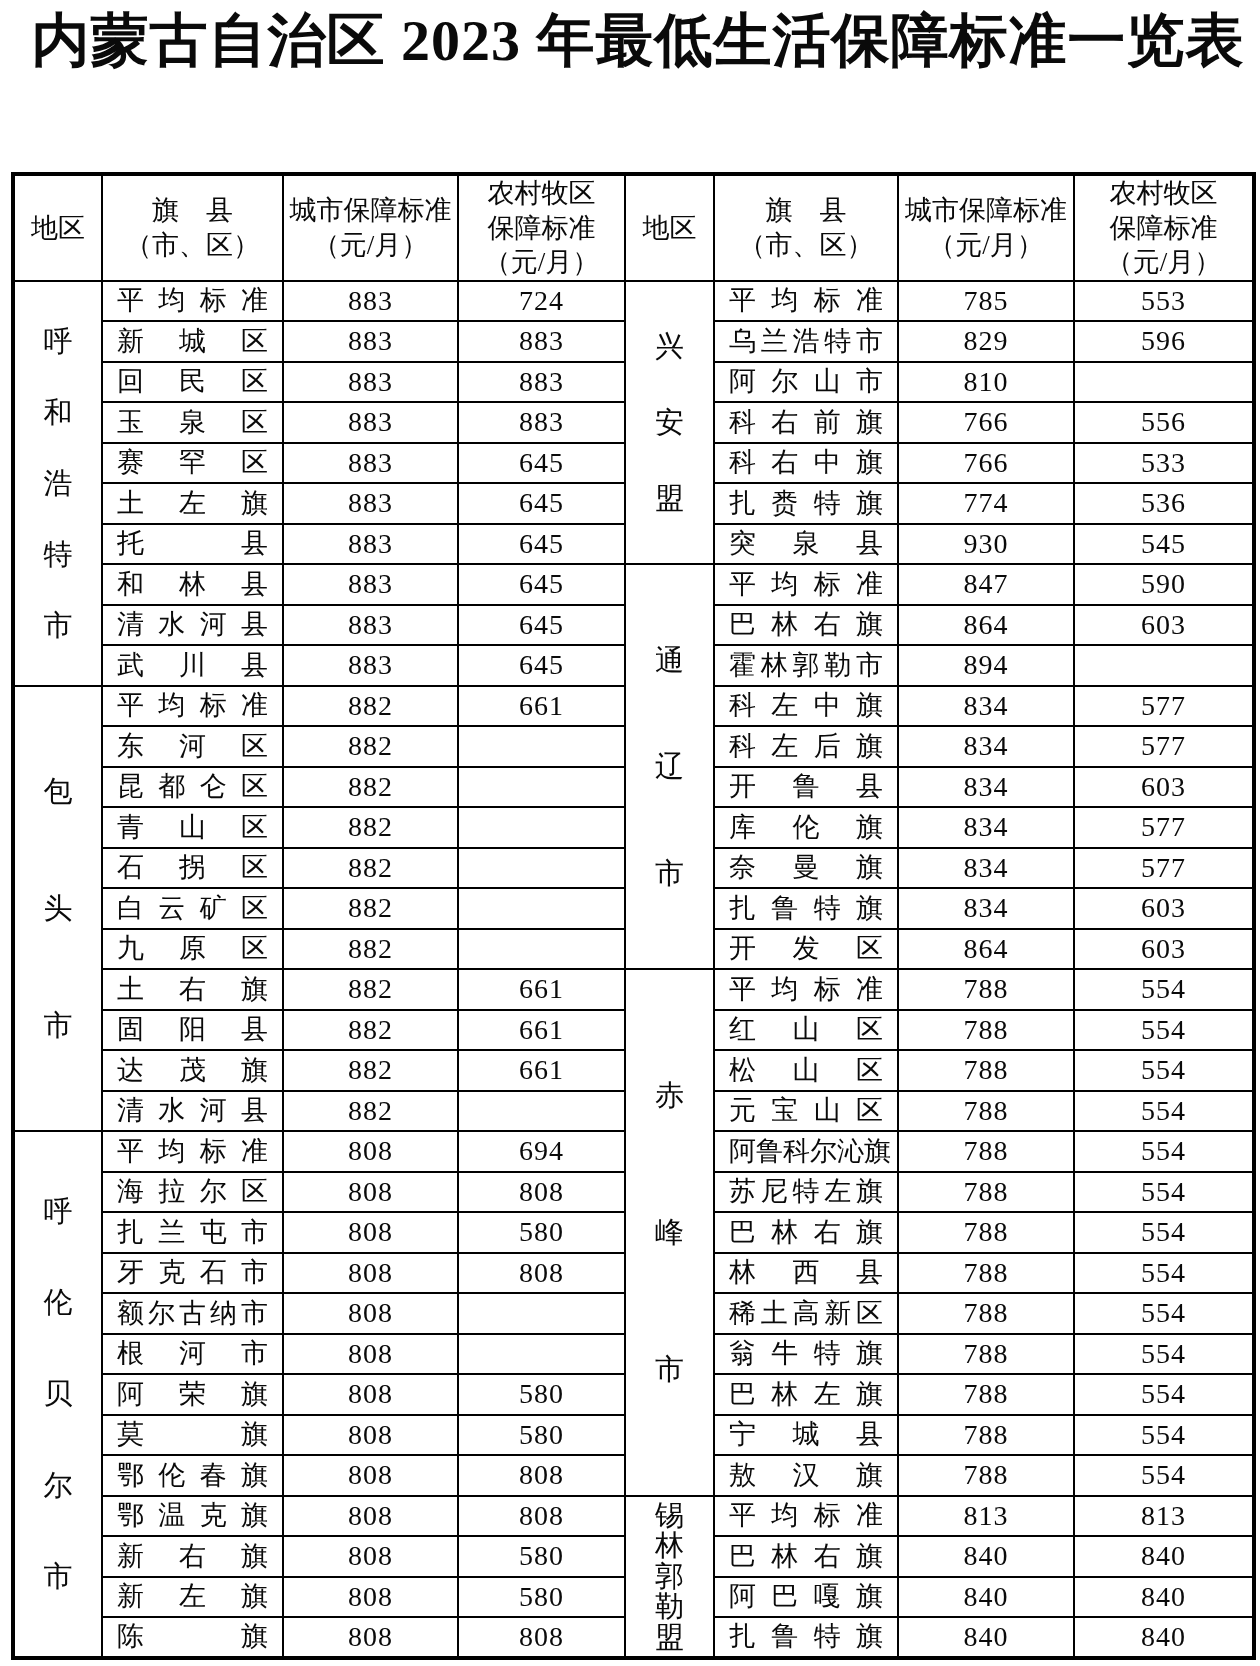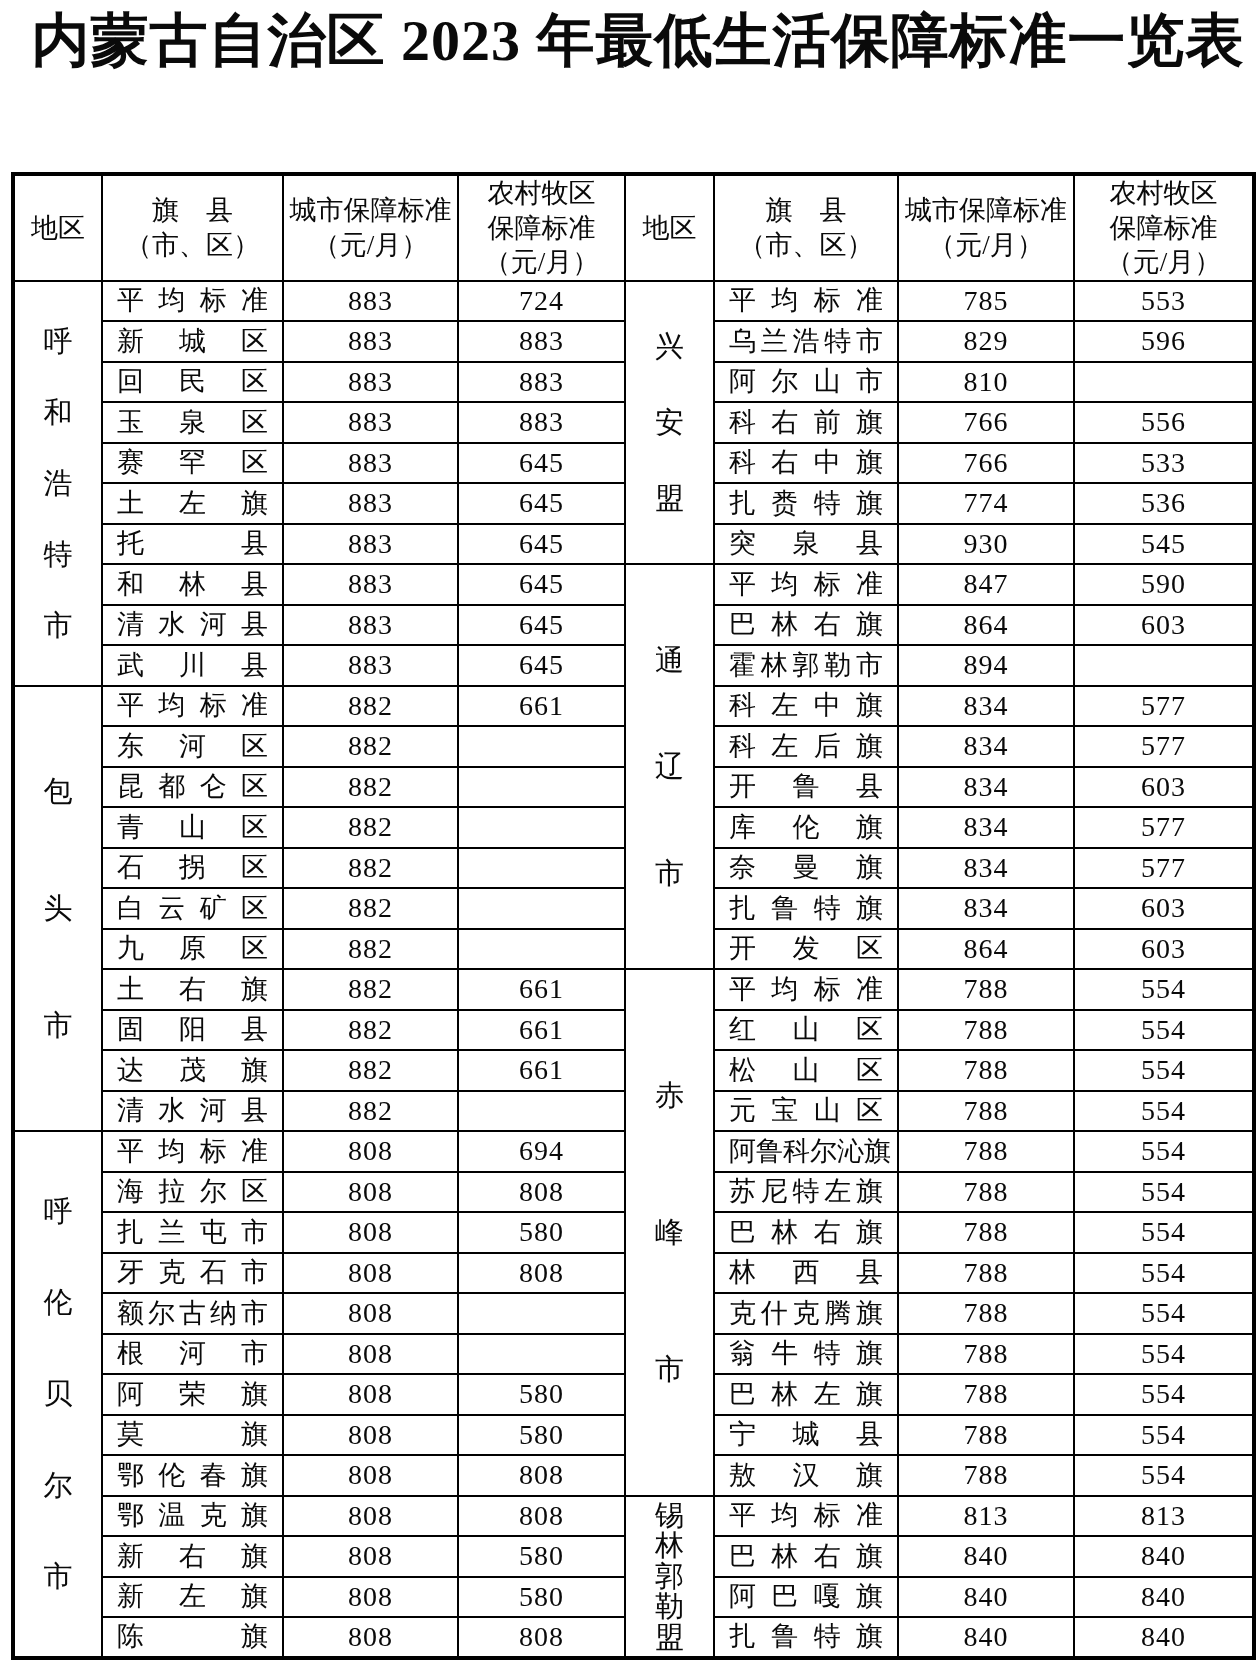--- a/index.html
+++ b/index.html
@@ -461,21 +461,21 @@
           <td class="num">788</td>
           <td class="num">554</td>
         </tr>
         <tr>
           <td class="name">
             <span class="j">额尔古纳市</span>
           </td>
           <td class="num">808</td>
           <td class="num"></td>
           <td class="name">
-            <span class="j">克什克腾旗</span>
+            <span class="j">稀土高新区</span>
           </td>
           <td class="num">788</td>
           <td class="num">554</td>
         </tr>
         <tr>
           <td class="name">
             <span class="j">根河市</span>
           </td>
           <td class="num">808</td>
           <td class="num"></td>

